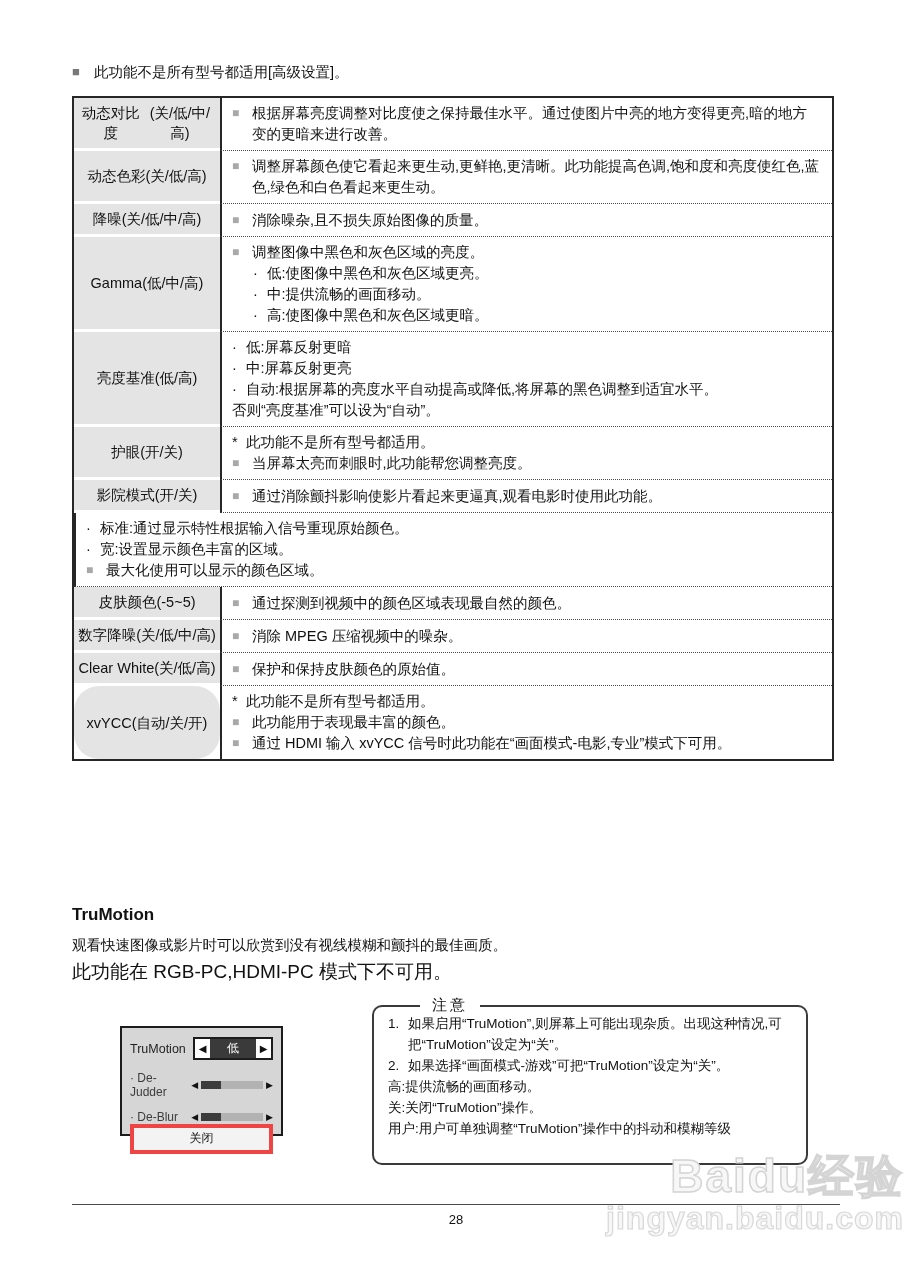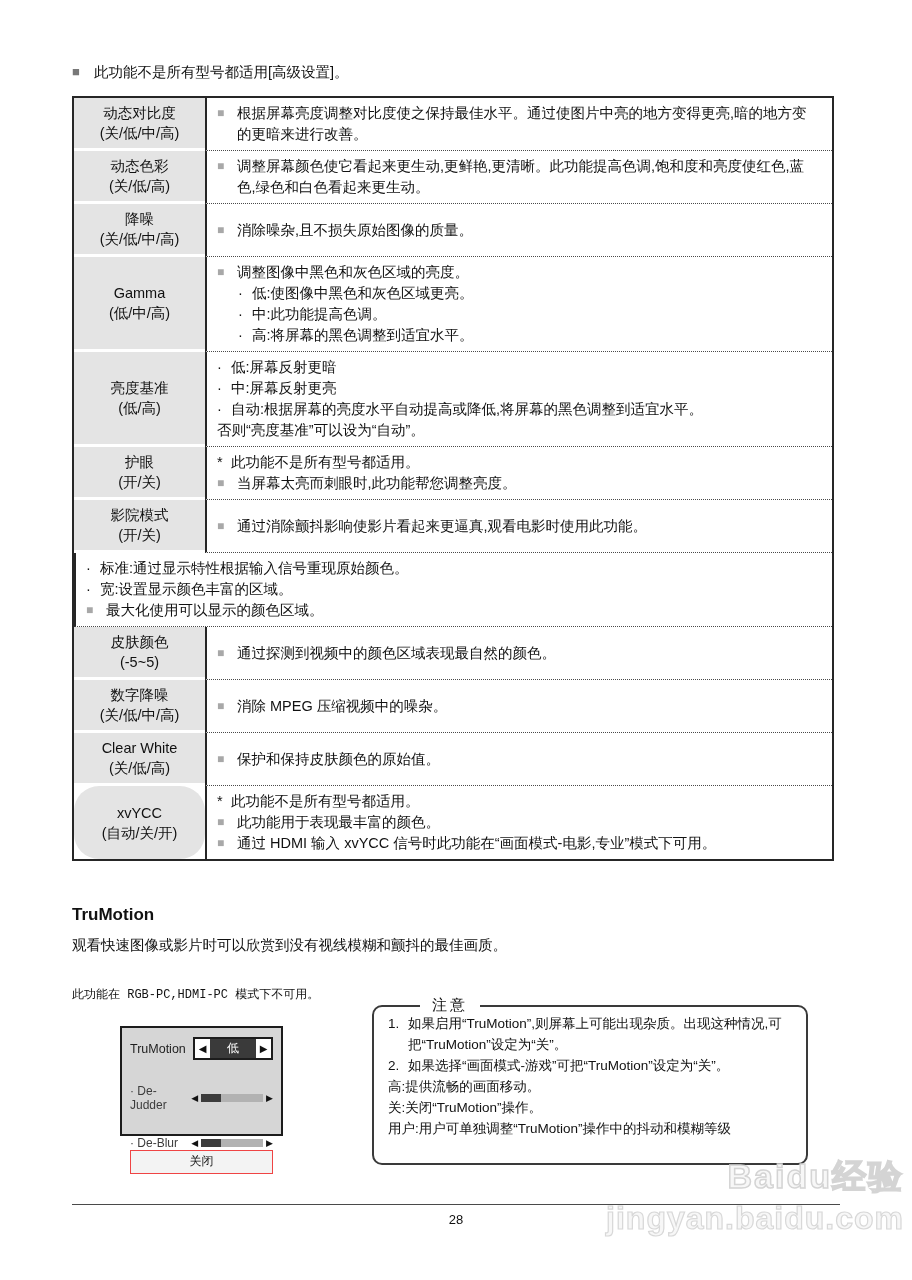--- a/index.html
+++ b/index.html
@@ -12,22 +12,22 @@
   .page { position:absolute; inset:0; background:#fff; overflow:hidden; }
 
   
   .hdr { position:absolute; left:72px; top:62px; display:flex; font-size:14.5px; line-height:20px; }
   .hdr .sq { flex:none; width:22px; color:#787878; font-size:13px; }
 
   
   .tbl { position:absolute; left:72px; top:96px; width:762px; border:2px solid #262626; }
   .t-row { display:flex; }
   .cell-l {
-    flex:none; width:131px; background:#e4e4e4;
-    display:flex; flex-direction:column; justify-content:center; align-items:center;
+    flex:none; width:146px; background:#e4e4e4;
+    display:flex; flex-direction:row; justify-content:center; align-items:center;
     text-align:center; font-size:14.5px; line-height:20px; padding:5px 4px;
     border-bottom:3px solid #ffffff;
   }
   .cell-r {
     flex:1; padding:5px 12px 5px 10px; font-size:14.5px; line-height:21px;
     border-left:2px solid #262626; border-bottom:1px dotted #4a4a4a;
     display:flex; flex-direction:column; justify-content:center;
   }
   .t-row.last .cell-l { border-bottom:none;border-radius:25px; }
   .t-row.last .cell-r { border-bottom:none; }
@@ -36,41 +36,41 @@
   .mk-sq { color:#a8a8a8; font-size:12px; line-height:21px; }
   .mk-dot { width:14px; }
   .mk-star { width:14px; }
   .mk-none { width:0; }
   .ind { margin-left:21px; }
   .tx { flex:1; }
 
   
   .tm-title { position:absolute; left:72px; top:905px; font-size:17px; font-weight:bold; }
   .tm-d1 { position:absolute; left:72px; top:936px; font-size:14.5px; }
-  .tm-d2 { position:absolute; left:72px; top:986px; font-size:12px;font-family:Liberation Mono, monospace; }
+  .tm-d2 { position:absolute; left:72px; top:959px; font-size:19px; }
 
   
   .panel {
     position:absolute; left:120px; top:1026px; width:163px; height:110px;
     background:#d6d6d6; border:2px solid #1c1c1c; padding:9px 8px 6px 8px;
     display:flex; flex-direction:column;
   }
   .p-row1 { display:flex; align-items:center; justify-content:space-between; }
   .p-label { font-size:12.5px; color:#1e1e1e; }
   .selector { display:flex; width:80px; height:23px; background:#fff; border:2px solid #1c1c1c; align-items:stretch; }
   .sel-arrow { flex:none; width:15px; display:flex; align-items:center; justify-content:center; font-size:10px; color:#111; }
   .sel-val { flex:1; background:#3a3a3a; color:#fff; font-size:12px; display:flex; align-items:center; justify-content:center; }
-  .p-srow { display:flex; align-items:center; justify-content:space-between; margin-top:24px; }
+  .p-srow { display:flex; align-items:center; justify-content:space-between; margin-top:11px; }
   .s-label { font-size:12px; color:#3c3c3c; }
   .s-ctrl { display:flex; align-items:center; }
   .s-arrow { font-size:9px; color:#111; line-height:8px; }
   .track { width:62px; height:8px; background:#b2b2b2; margin:0 3px; }
   .fill { width:32%; height:100%; background:#3c3c3c; }
   .p-close {
-    margin-top:auto; border:1px solid #ef4444; background:#f3f3f3;
+    margin-top:auto; border:4px solid #ef4444; background:#f3f3f3;
     text-align:center; font-size:12px; padding:2px 0 3px;
   }
 
   
   .note {
     position:absolute; left:372px; top:1005px; width:436px; min-height:160px;
     border:2px solid #3a3a3a; border-radius:10px; padding:6px 12px 10px 14px;
   }
   .note-title {
     position:absolute; top:-11px; left:46px; background:#fff; padding:0 12px;
@@ -79,21 +79,21 @@
   .n-ln { display:flex; font-size:13.5px; line-height:21px; }
   .n-num { flex:none; width:20px; }
 
   
   .foot-line { position:absolute; left:72px; top:1204px; width:768px; border-top:1.5px solid #4a4a4a; }
   .page-num { position:absolute; left:72px; top:1212px; width:768px; text-align:center; font-size:13px; }
 
   
   .wm { position:absolute; right:8px; top:1150px; text-align:right; pointer-events:none; }
   .wm-1 {
-    font-size:34px; font-weight:bold; color:#f7f7f7;
+    font-size:46px; font-weight:bold; color:#f7f7f7;
     -webkit-text-stroke:1.5px #d4d4d4; letter-spacing:2px; line-height:52px;
   }
   .wm-2 {
     font-size:32px; font-weight:bold; color:#f7f7f7;
     -webkit-text-stroke:1.2px #d8d8d8; letter-spacing:1px; line-height:32px;
   }
 </style>
 </head>
 <body>
 
@@ -154,25 +154,25 @@
         <div class="ln">
             <span class="mk mk-sq">■</span>
             <span class="tx">调整图像中黑色和灰色区域的亮度。</span>
           </div>
         <div class="ln ind">
             <span class="mk mk-dot">·</span>
             <span class="tx">低:使图像中黑色和灰色区域更亮。</span>
           </div>
         <div class="ln ind">
             <span class="mk mk-dot">·</span>
-            <span class="tx">中:此功能提高色调。</span>
+            <span class="tx">中:提供流畅的画面移动。</span>
           </div>
         <div class="ln ind">
             <span class="mk mk-dot">·</span>
-            <span class="tx">高:将屏幕的黑色调整到适宜水平。</span>
+            <span class="tx">高:使图像中黑色和灰色区域更暗。</span>
           </div>
       </div>
     </div>
 
     <div class="t-row">
       <div class="cell-l">
         <div>亮度基准</div>
         <div>(低/高)</div>
       </div>
       <div class="cell-r">

